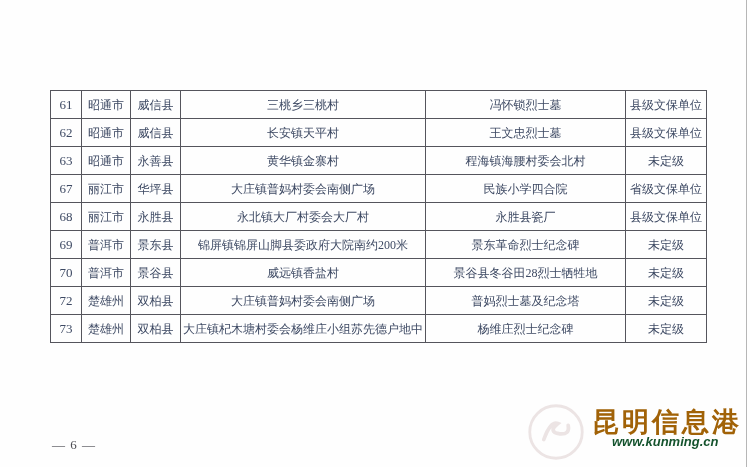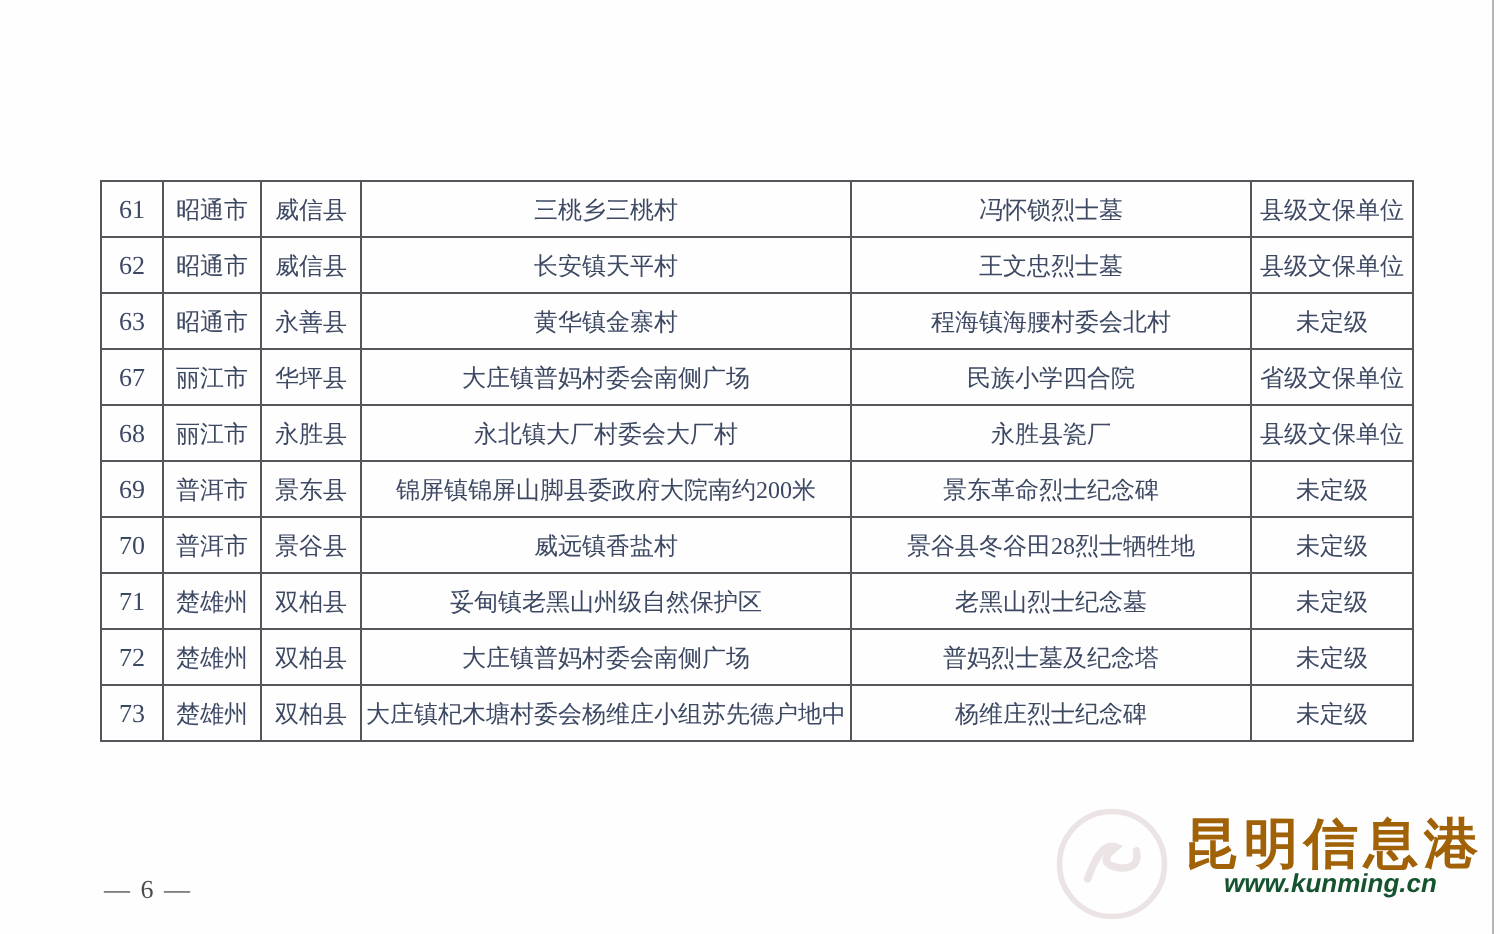--- a/index.html
+++ b/index.html
@@ -164,28 +164,20 @@
           </tr>
           <tr>
             <td class="c-no">70</td>
             <td class="c-city">普洱市</td>
             <td class="c-county">景谷县</td>
             <td class="c-loc">威远镇香盐村</td>
             <td class="c-site">景谷县冬谷田28烈士牺牲地</td>
             <td class="c-lvl">未定级</td>
           </tr>
           <tr>
-            <td class="c-no">71</td>
-            <td class="c-city">楚雄州</td>
-            <td class="c-county">双柏县</td>
-            <td class="c-loc">妥甸镇老黑山州级自然保护区</td>
-            <td class="c-site">老黑山烈士纪念墓</td>
-            <td class="c-lvl">未定级</td>
-          </tr>
-          <tr>
             <td class="c-no">72</td>
             <td class="c-city">楚雄州</td>
             <td class="c-county">双柏县</td>
             <td class="c-loc">大庄镇普妈村委会南侧广场</td>
             <td class="c-site">普妈烈士墓及纪念塔</td>
             <td class="c-lvl">未定级</td>
           </tr>
           <tr>
             <td class="c-no">73</td>
             <td class="c-city">楚雄州</td>

